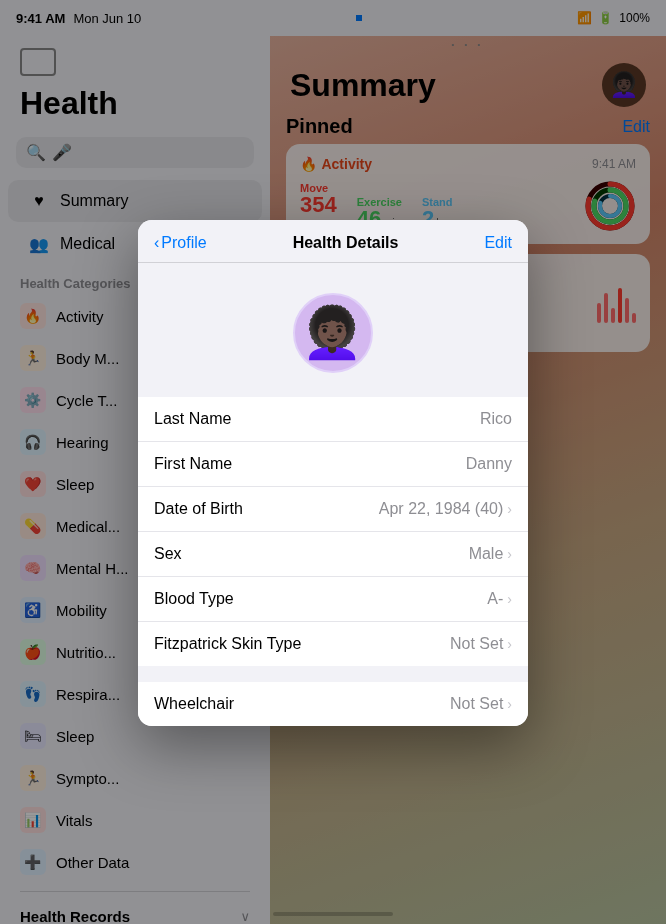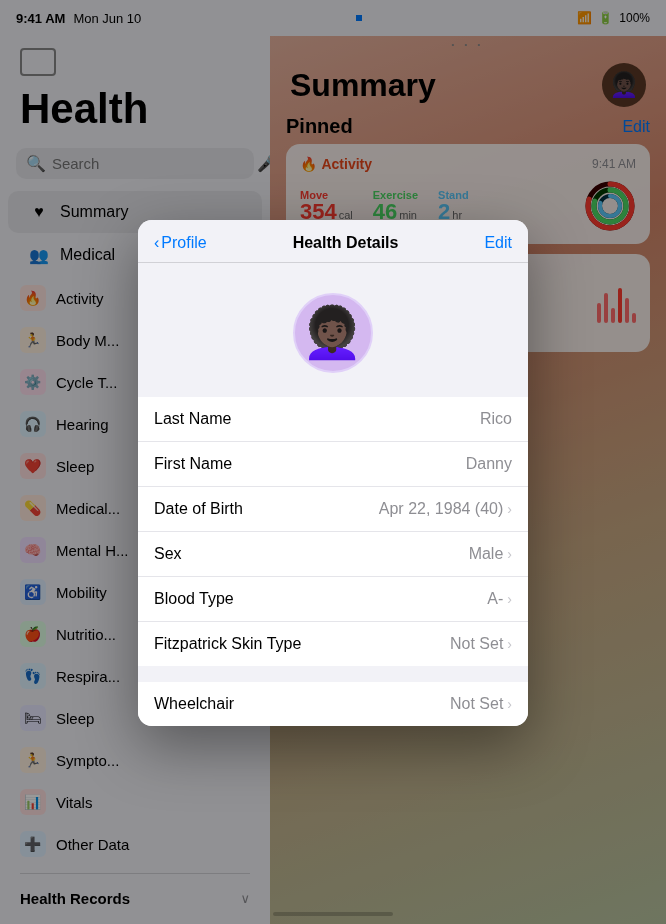--- a/index.html
+++ b/index.html
@@ -41,21 +41,21 @@
       width: 270px;
       background: #f2f2f7;
       height: 100%;
       overflow: hidden;
       padding: 0 0 20px 0;
     }
     .sidebar-header {
       padding: 12px 20px 8px;
     }
     .sidebar-title {
-      font-size: 42px;
+      font-size: 32px;
       font-weight: 700;
       color: #000;
       line-height: 1.1;
     }
     .sidebar-ipad-icon {
       width: 36px;
       height: 28px;
       border: 2px solid #888;
       border-radius: 4px;
       display: inline-block;
@@ -360,33 +360,33 @@
 <div class="main-layout">
 
   <div class="sidebar">
     <div class="sidebar-header">
       <div class="sidebar-ipad-icon"></div>
       <div class="sidebar-title">Health</div>
     </div>
 
     <div class="search-bar">
       <span>🔍</span>
-      <input type="text" placeholder="Search" style="">
       <span>🎤</span>
     </div>
 
     <div class="nav-item selected">
       <div class="nav-icon">♥</div>
       <span>Summary</span>
     </div>
     <div class="nav-item">
       <div class="nav-icon">👥</div>
       <span>Medical</span>
     </div>
 
+    <div class="section-label">Health Categories</div>
 
     <div class="health-cat-item">
       <div class="cat-icon" style="background:#ffe5e0;">🔥</div>
       <span>Activity</span>
     </div>
     <div class="health-cat-item">
       <div class="cat-icon" style="background:#fff0e0;">🏃</div>
       <span>Body M...</span>
     </div>
     <div class="health-cat-item">
@@ -468,21 +468,21 @@
           <div class="activity-card-title">
             <span>🔥</span>
             <span>Activity</span>
           </div>
           <span class="activity-time">9:41 AM</span>
         </div>
         <div style="display:flex;align-items:center;justify-content:space-between;">
           <div class="activity-stats">
             <div class="stat-item">
               <span class="stat-label move-color">Move</span>
-              <div style="display:flex;align-items:baseline;gap:2px;">
+              <div style="display:flex;align-items:baseline;gap:2px;flex-direction:column;">
                 <span class="stat-value move-color">354</span>
                 <span class="stat-unit">cal</span>
               </div>
             </div>
             <div class="stat-item">
               <span class="stat-label exercise-color">Exercise</span>
               <div style="display:flex;align-items:baseline;gap:2px;">
                 <span class="stat-value exercise-color">46</span>
                 <span class="stat-unit">min</span>
               </div>

